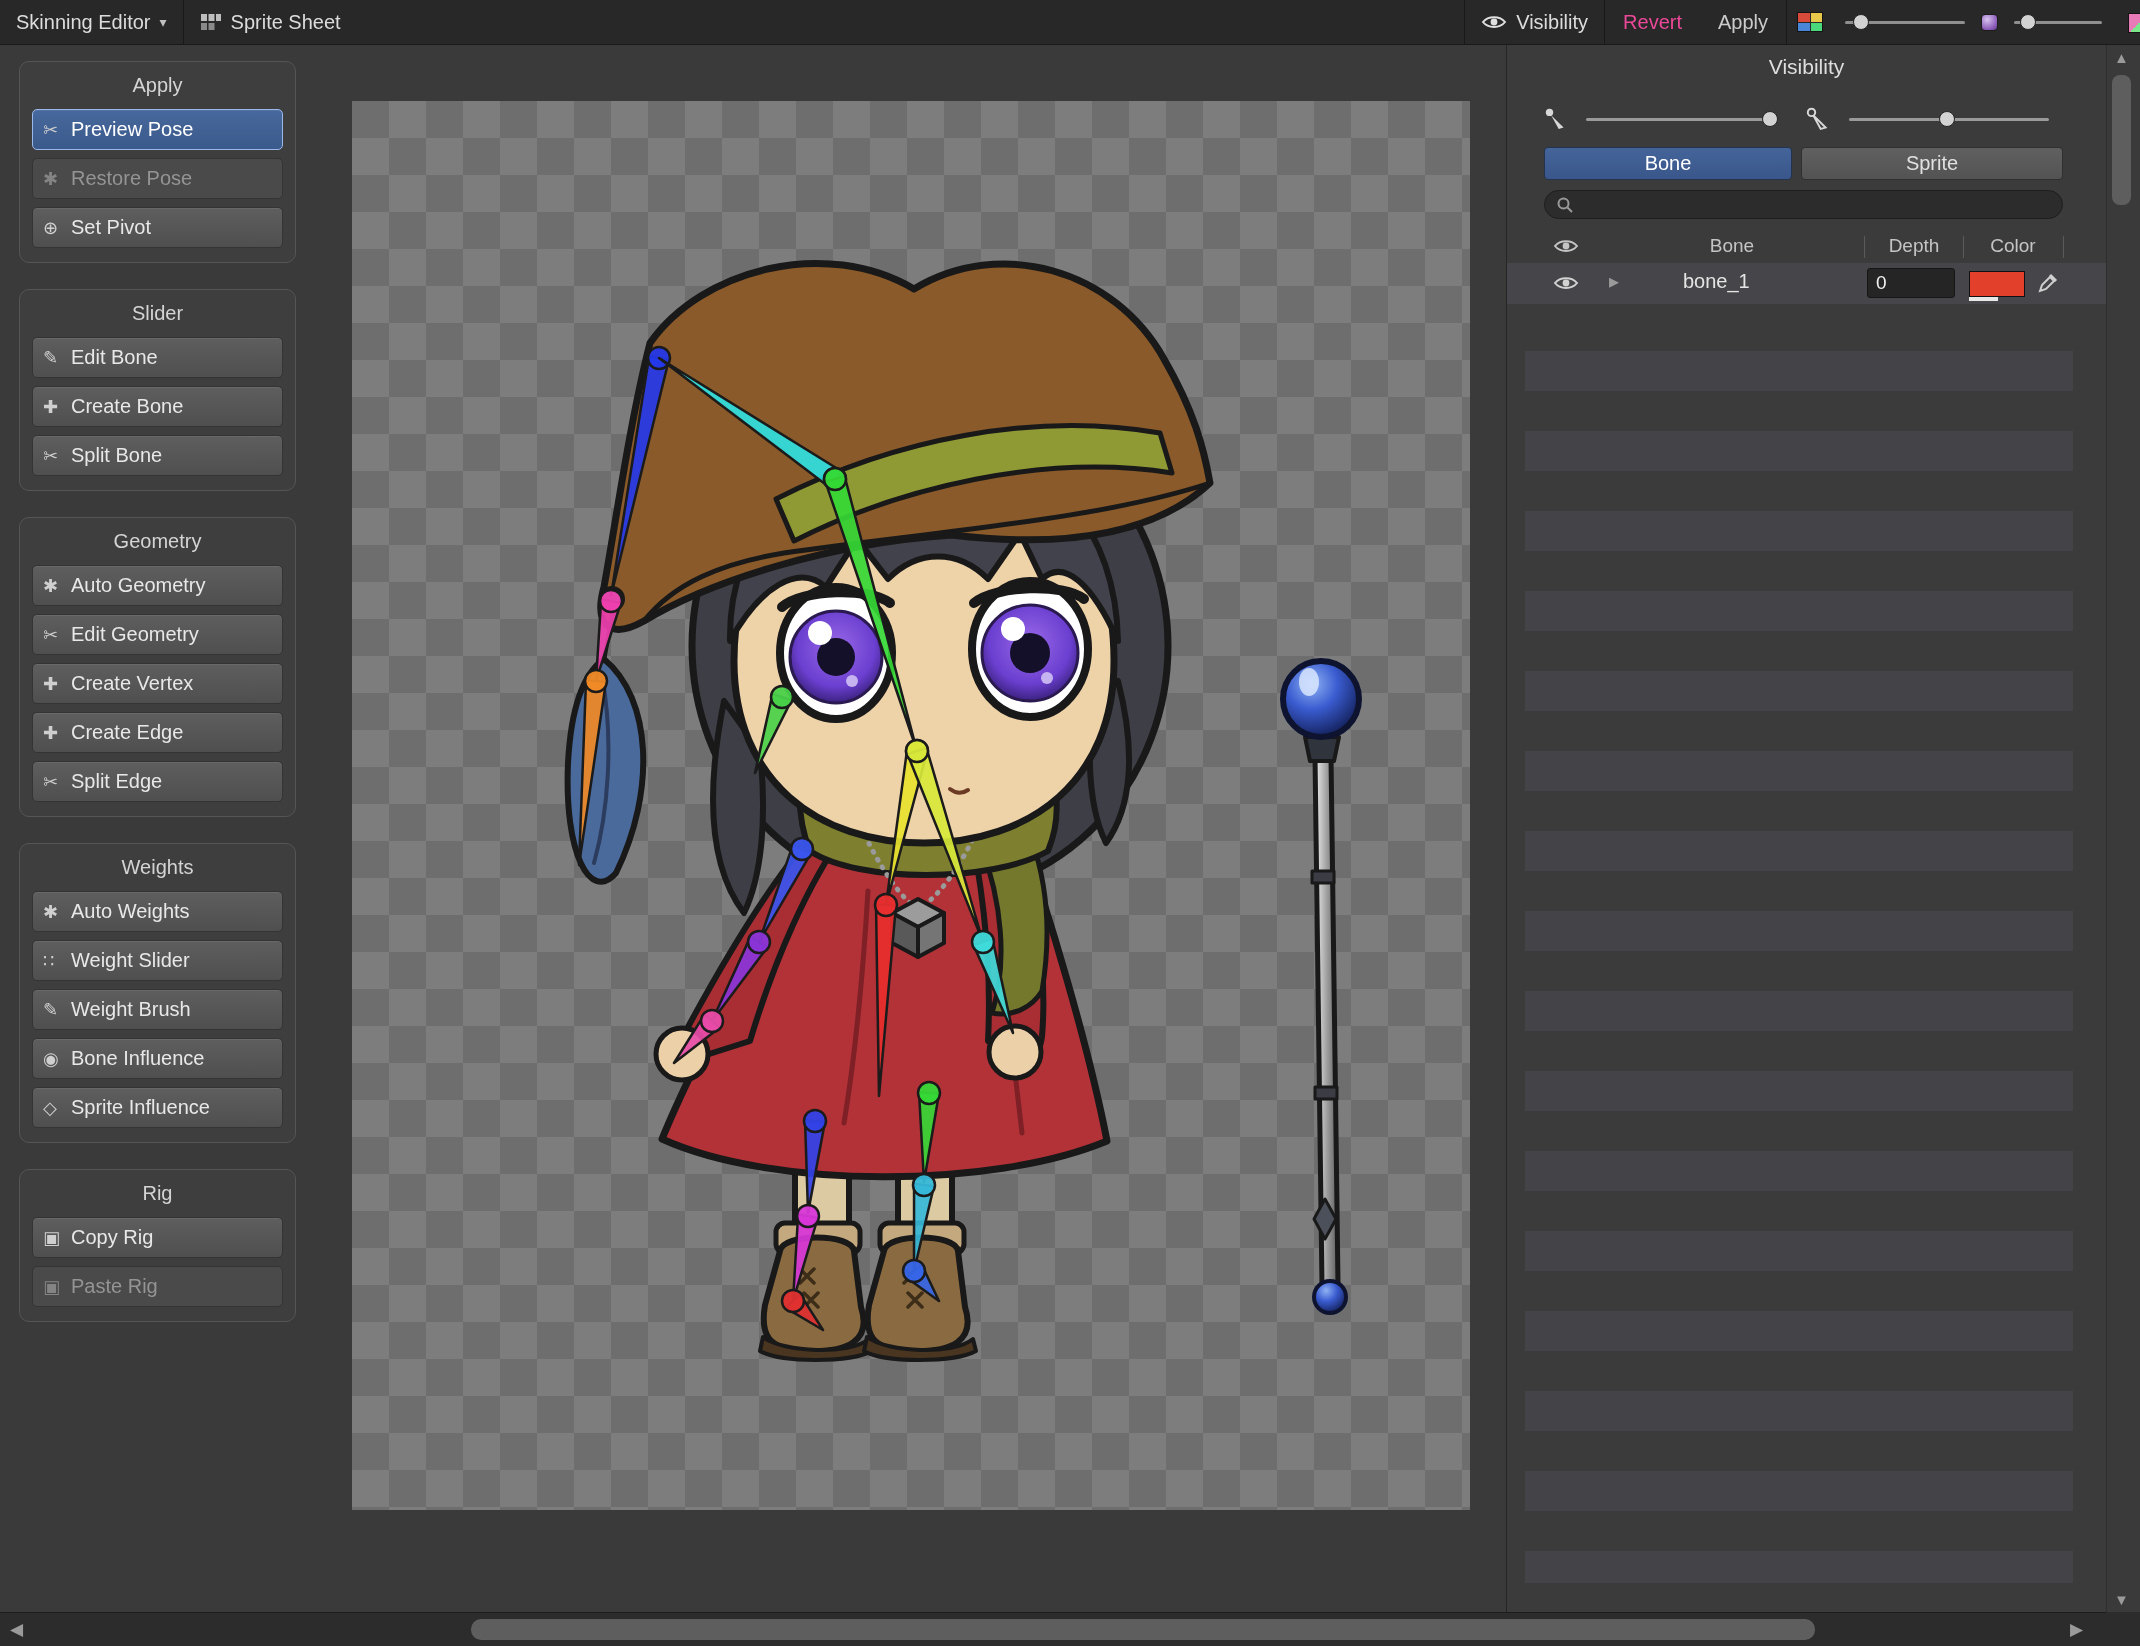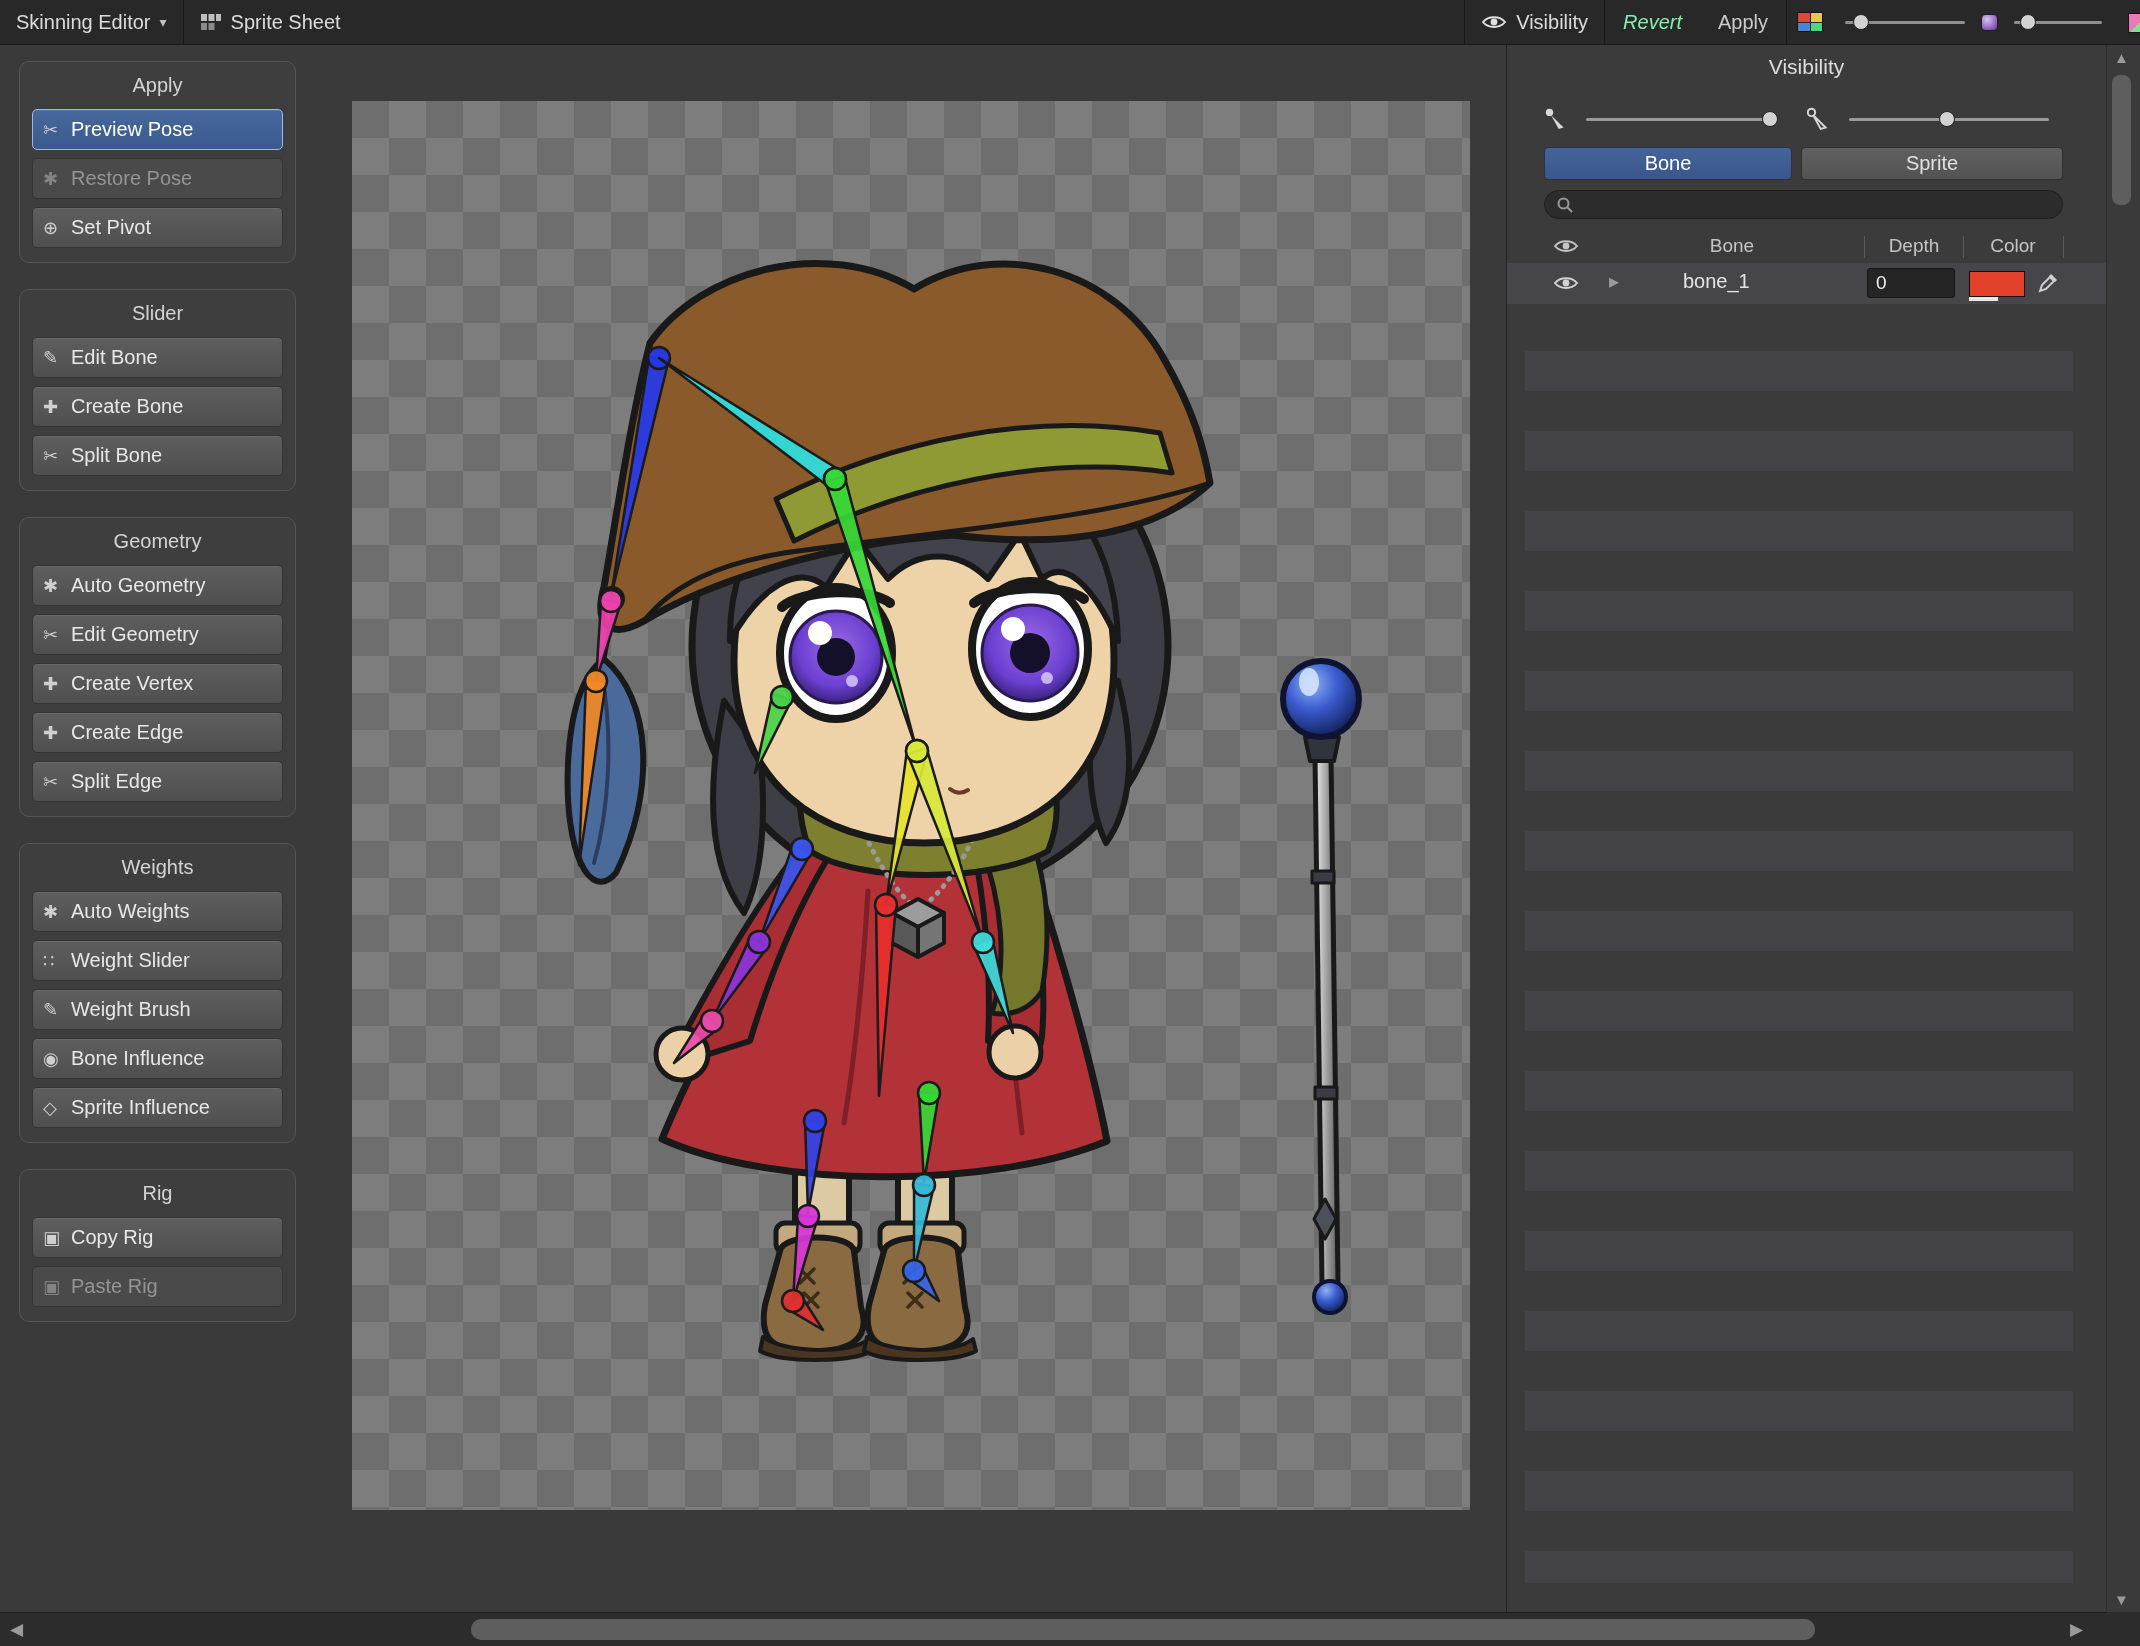--- a/index.html
+++ b/index.html
@@ -8,21 +8,21 @@
   svg { display:block; }
 
   
   .toolbar { position:absolute; left:0; top:0; width:2140px; height:45px; background:#282828;
     border-bottom:1px solid #1a1a1a; display:flex; align-items:center; font-size:20px; z-index:40; }
   .tb-item { display:flex; align-items:center; gap:9px; padding:0 16px; height:39px; cursor:default; color:#dcdcdc; }
   .tb-sep { width:1px; height:45px; background:#191919; }
   .caret { font-size:14px; color:#c0c0c0; }
   .tb-right { margin-left:auto; display:flex; align-items:center; height:45px; }
   .tb-text { background:none; border:none; font:inherit; color:#cbcbcb; padding:0 18px; height:45px; cursor:default; }
-  .tb-text.disabled { color:#86efac;font-style:italic; }
+  .tb-text.disabled { color:#ec4899; }
   .swatch-grid { width:26px; height:20px; display:grid; grid-template-columns:1fr 1fr; gap:1px;
     border:1px solid #141414; margin:0 10px; }
   .swatch-grid i:nth-child(1){background:#d84a3a;} .swatch-grid i:nth-child(2){background:#e8c84a;}
   .swatch-grid i:nth-child(3){background:#4a86d8;} .swatch-grid i:nth-child(4){background:#4ad87a;}
   .tb-slider { position:relative; height:3px; background:#8f8f8f; border-radius:2px; margin:0 12px; }
   .tb-slider.s1 { width:120px; } .tb-slider.s2 { width:88px; }
   .tb-slider .thumb { position:absolute; top:-7px; width:16px; height:16px; border-radius:50%;
     background:#d2d2d2; border:1px solid #242424; }
   .gem { width:17px; height:17px; border-radius:4px; margin:0 4px;
     background:radial-gradient(circle at 35% 30%, #d8c2f0, #8a5ab8 70%, #5a3a80); border:1px solid #1c1c1c; }

